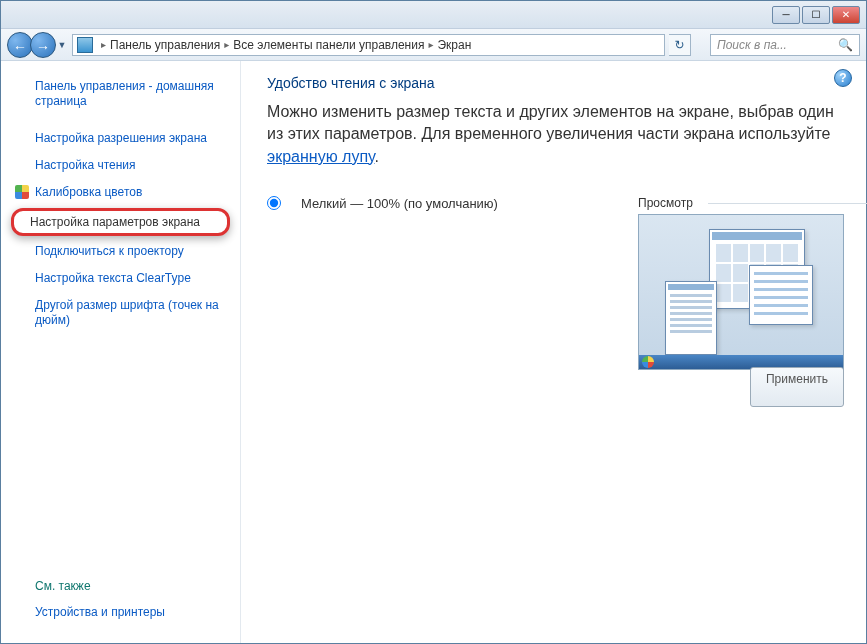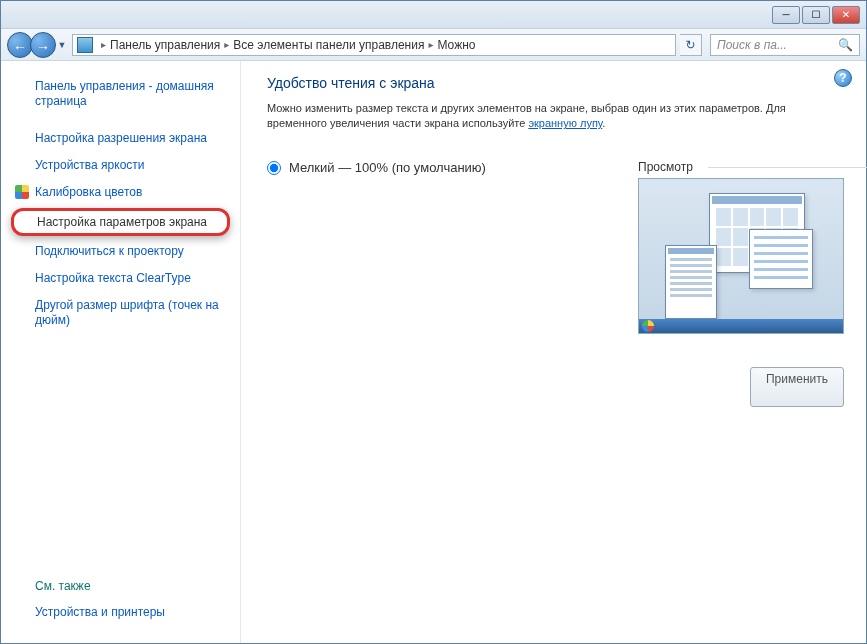--- a/index.html
+++ b/index.html
@@ -12,39 +12,39 @@
 .winbtn.close { background: linear-gradient(#e88,#c43); color: #fff; }
 .navbar { height: 32px; background: linear-gradient(#f3f7fb,#e4ecf4); border-bottom: 1px solid #c9d6e3; display: flex; align-items: center; padding: 0 6px; gap: 4px; }
 .navnav { display: flex; align-items: center; }
 .navcircle { width: 26px; height: 26px; border-radius: 50%; background: radial-gradient(circle at 30% 30%, #7fb8ef, #2b72bb); border: 1px solid #2a577f; display: flex; align-items: center; justify-content: center; color: #fff; font-size: 14px; cursor: pointer; }
 .navcircle.fwd { margin-left: -3px; }
 .dropdown-arrow { width: 12px; height: 20px; display:flex; align-items:center; justify-content:center; color:#3a5d80; cursor:pointer; font-size:9px; }
 .address { flex: 1; height: 22px; background: #fff; border: 1px solid #a0b5c8; display: flex; align-items: center; padding: 0 4px; font-size: 12px; color: #333; }
 .address .iconcp { width:16px; height:16px; background: linear-gradient(#8fc7e8,#3b94d0); border:1px solid #2a6b99; margin-right: 4px; }
 .address .sep { color:#666; margin: 0 4px; font-size:10px; }
 .refresh { width:22px; height:22px; border:1px solid #a0b5c8; background:#f4f8fb; display:flex; align-items:center; justify-content:center; color:#2a5d8a; cursor:pointer; border-left:none; }
-.search { width: 150px; height: 22px; border: 1px solid #a0b5c8; background: #fff; padding: 0 6px; display:flex; align-items:center; color:#888; font-style: italic; margin-left:4px; }
+.search { width: 150px; height: 22px; border: 1px solid #a0b5c8; background: #fff; padding: 0 6px; display:flex; align-items:center; color:#888; font-style: italic; margin-left:15px; }
 .search .sicon { margin-left:auto; color:#4a7db0; font-style:normal; }
 .body { flex: 1; display: flex; position: relative; }
 .sidebar { width: 240px; background: #fff; border-right: 1px solid #e3e9ef; padding: 12px 0 0 0; display:flex; flex-direction:column; }
 .sidelink { color: #0b5bc4; padding: 6px 18px 6px 34px; cursor: pointer; line-height: 1.25; position:relative; }
 .sidelink.home { color: #0b5bc4; font-size:12px; }
 .sidelink.shield::before { content:""; position:absolute; left:14px; top:6px; width:14px; height:14px; background: conic-gradient(#f3d24a 0 90deg,#e04b3a 0 180deg,#3a8be0 0 270deg,#53b350 0); border-radius:2px; }
-.highlighted-wrap { margin: 2px 10px; border: 3px solid #d33; border-radius: 12px; box-shadow: 0 3px 8px rgba(0,0,0,.3); padding: 4px 6px 4px 23px; color:#333; background:#fff; }
+.highlighted-wrap { margin: 2px 10px; border: 3px solid #d33; border-radius: 12px; box-shadow: 0 3px 8px rgba(0,0,0,.3); padding: 4px 6px 4px 16px; color:#333; background:#fff; }
 .sidebottom { margin-top:auto; padding: 12px 18px 20px 34px; }
 .sidebottom .hd { color:#0f766e; margin-bottom:8px;margin-top:44px; }
 .sidebottom .bl { color:#0b5bc4; padding:4px 0; cursor:pointer; }
 .content { flex:1; padding: 14px 22px 0 26px; position:relative; }
 .helpicon { position:absolute; top:8px; right:14px; width:18px; height:18px; border-radius:50%; background: radial-gradient(circle at 30% 30%,#9fd3fb,#2a7fcf); color:#fff; font-weight:bold; font-size:12px; display:flex; align-items:center; justify-content:center; cursor:pointer; border:1px solid #2566a0; }
 .content h1 { font-size: 14px; color:#003c80; font-weight:normal; margin-bottom:10px; }
-.content p.desc { font-size:11px; color:#333; line-height:1.4; }
+.content p.desc { font-size:16px; color:#333; line-height:1.4; }
 .content a.inline { color:#0b5bc4; text-decoration:underline; cursor:pointer; }
 .options { margin-top: 28px; display:flex; gap:20px; }
 .radios { display:flex; flex-direction:column; gap:30px; }
-.radio { display:flex; align-items:flex-end; gap:8px; font-size:13px; color:#333; cursor:pointer; }
+.radio { display:flex; align-items:flex-start; gap:20px; font-size:13px; color:#333; cursor:pointer; }
 .radio input { width:14px; height:14px; }
 .radio.big { font-size:16px; }
 .preview { margin-left:auto; }
 .preview .hd { font-size:12px; color:#333; margin-bottom:4px; position:relative; }
 .preview .hd::after { content:""; position:absolute; left:70px; right:-70px; top:50%; border-top:1px solid #d4dde5; }
 .previewbox { width:206px; height:156px; border:1px solid #8fa9c0; background: linear-gradient(#dae6f1,#c3d5e6); position:relative; overflow:hidden; }
 .pv-taskbar { position:absolute; bottom:0; left:0; right:0; height:14px; background:linear-gradient(#4a86c6,#2d5d95); }
 .pv-start { position:absolute; bottom:1px; left:3px; width:12px; height:12px; border-radius:50%; background:conic-gradient(#f3d24a 0 90deg,#e04b3a 0 180deg,#3a8be0 0 270deg,#53b350 0); }
 .pv-win1 { position:absolute; top:14px; left:70px; width:96px; height:80px; background:#fff; border:1px solid #6a8bb0; box-shadow:2px 2px 4px rgba(0,0,0,.15);}
 .pv-win1::before{content:"";position:absolute;top:2px;left:2px;right:2px;height:8px;background:#8fb4d8;}
@@ -74,35 +74,35 @@
       <div class="navcircle fwd">→</div>
       <div class="dropdown-arrow">▼</div>
     </div>
     <div class="address">
       <span class="iconcp"></span>
       <span class="sep">▸</span>
       <span>Панель управления</span>
       <span class="sep">▸</span>
       <span>Все элементы панели управления</span>
       <span class="sep">▸</span>
-      <span>Можно</span>
+      <span>Экран</span>
     </div>
     <div class="refresh">↻</div>
     <div class="search">
       <span>Поиск в па...</span>
       <span class="sicon">🔍</span>
     </div>
   </div>
 
   <div class="body">
     <div class="sidebar">
       <div class="sidelink home">Панель управления - домашняя страница</div>
       <div style="height:10px"></div>
       <div class="sidelink">Настройка разрешения экрана</div>
-      <div class="sidelink">Устройства яркости</div>
+      <div class="sidelink">Настройка чтения</div>
       <div class="sidelink shield">Калибровка цветов</div>
       <div class="highlighted-wrap">
         <div>Настройка параметров экрана</div>
       </div>
       <div class="sidelink">Подключиться к проектору</div>
       <div class="sidelink">Настройка текста ClearType</div>
       <div class="sidelink">Другой размер шрифта (точек на дюйм)</div>
       <div class="sidebottom">
         <div class="hd">См. также</div>
         <div class="bl">Устройства и принтеры</div>

